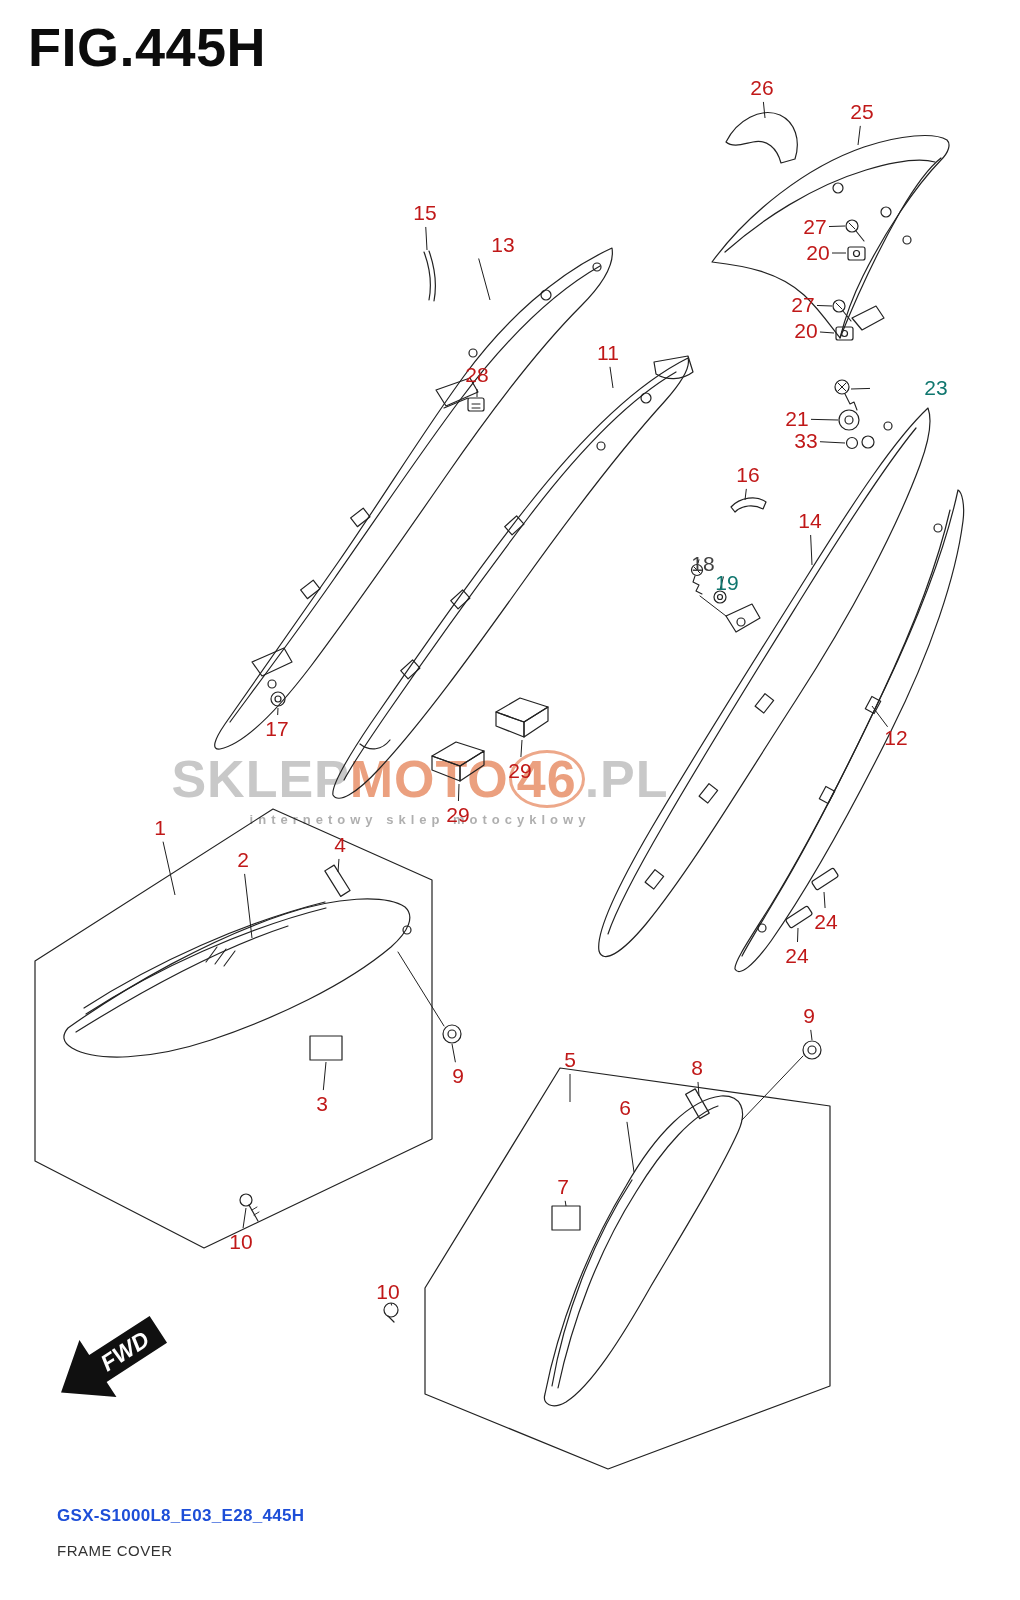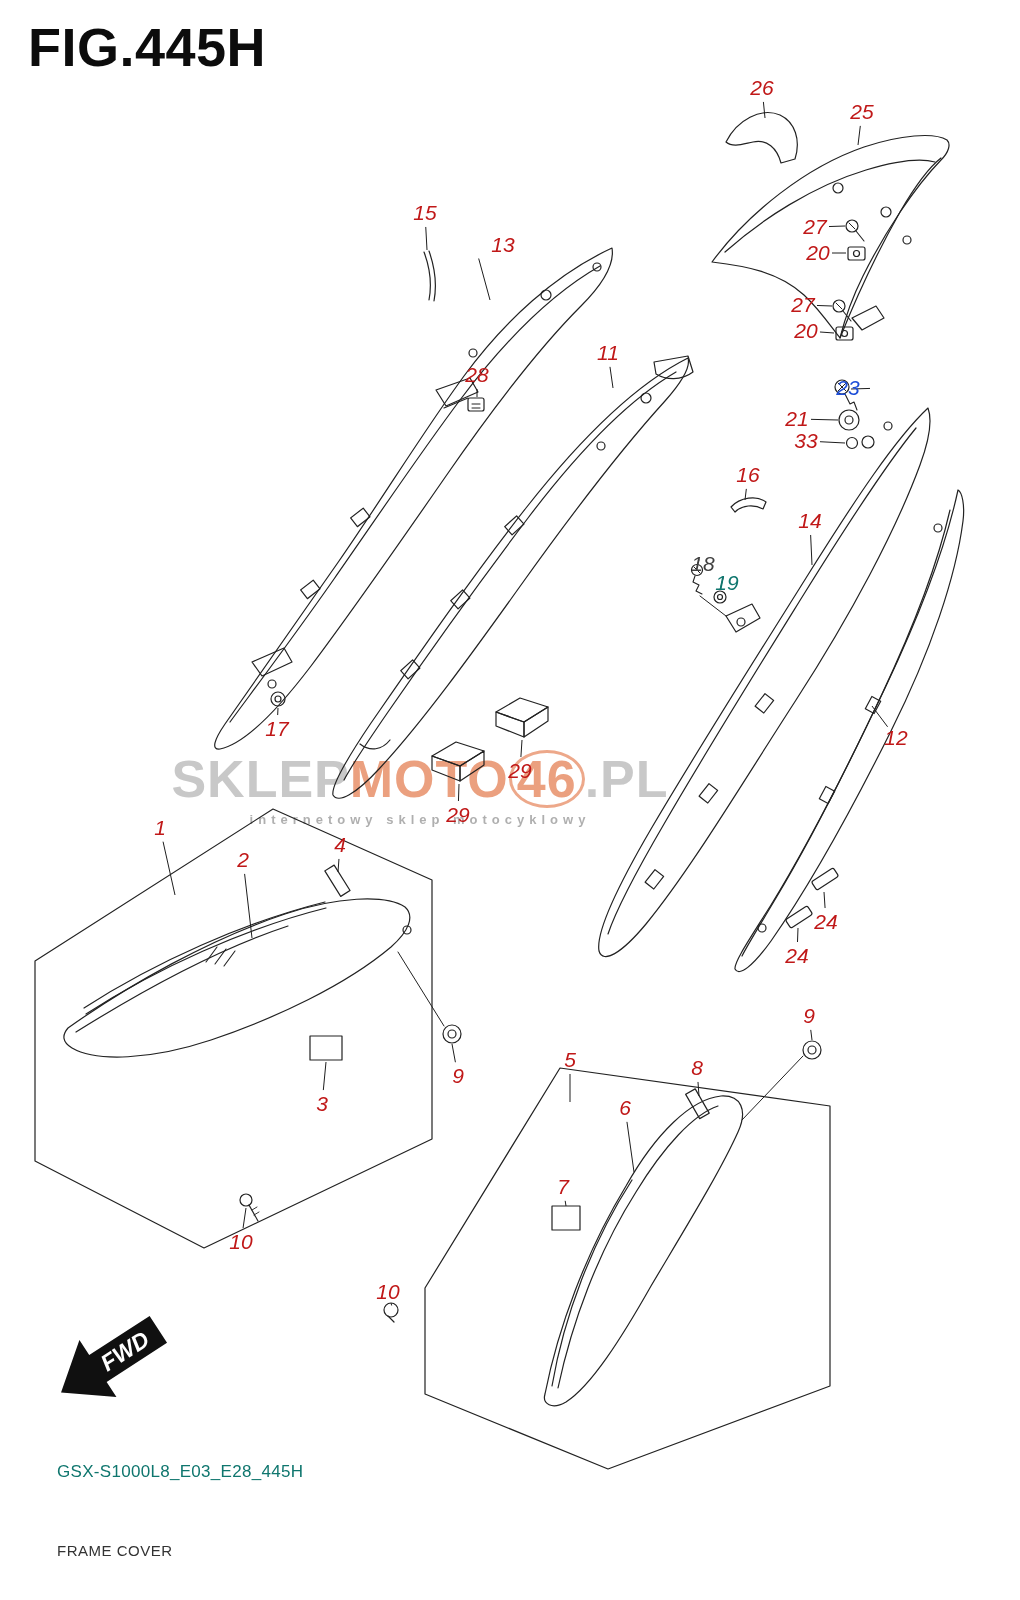--- a/index.html
+++ b/index.html
@@ -7,23 +7,23 @@
   body { font-family:"Liberation Sans", sans-serif; width:1020px; }
   .page { position:relative; width:1020px; height:1600px; background:#ffffff; overflow:hidden; }
   .title { position:absolute; left:28px; top:16px; font-size:54px; font-weight:700; color:#0c0c0c; letter-spacing:0.5px; }
   .watermark { position:absolute; left:155px; top:750px; width:530px; text-align:center; pointer-events:none; }
   .wm-main { font-size:52px; font-weight:700; letter-spacing:1px; line-height:1; white-space:nowrap; }
   .wm-gray { color:rgba(125,125,125,0.42); }
   .wm-orange { color:rgba(222,96,42,0.60); }
   .wm-ring { border:3px solid rgba(222,96,42,0.55); border-radius:50%; padding:0 5px; display:inline-block; }
   .wm-sub { margin-top:4px; font-size:13px; font-weight:700; letter-spacing:5px; color:rgba(110,110,110,0.55); }
   .diagram-svg { position:absolute; left:0; top:0; width:1020px; height:1600px; }
-  .callout-layer { position:absolute; left:0; top:0; width:964px; height:1600px; pointer-events:none;font-style:italic; }
+  .callout-layer { position:absolute; left:0; top:0; width:964px; height:1600px; pointer-events:none; }
   .callout { position:absolute; transform:translate(-50%,-50%); font-size:21px; font-weight:400; }
-  .footer-code { position:absolute; left:57px; top:1462px; font-size:17px; color:#0f766e; letter-spacing:0.3px; }
+  .footer-code { position:absolute; left:57px; top:1506px; font-size:17px; color:#1d4ed8; letter-spacing:0.3px;font-weight:bold; }
   .footer-name { position:absolute; left:57px; top:1542px; font-size:15px; color:#333333; letter-spacing:0.5px; }
 </style>
 </head>
 <body>
 
 <div class="page">
 
   <div class="watermark">
     <div class="wm-main"><span class="wm-gray">SKLEP</span><span class="wm-orange">MOTO</span><span class="wm-orange wm-ring">46</span><span class="wm-gray">.PL</span></div>
     <div class="wm-sub">internetowy sklep motocyklowy</div>
@@ -261,21 +261,21 @@
       <div class="callout" style="left: 762px; top: 88px; color: rgb(192, 24, 24);">26</div>
       <div class="callout" style="left: 862px; top: 112px; color: rgb(192, 24, 24);">25</div>
       <div class="callout" style="left: 425px; top: 213px; color: rgb(192, 24, 24);">15</div>
       <div class="callout" style="left: 503px; top: 245px; color: rgb(192, 24, 24);">13</div>
       <div class="callout" style="left: 815px; top: 227px; color: rgb(192, 24, 24);">27</div>
       <div class="callout" style="left: 818px; top: 253px; color: rgb(192, 24, 24);">20</div>
       <div class="callout" style="left: 803px; top: 305px; color: rgb(192, 24, 24);">27</div>
       <div class="callout" style="left: 806px; top: 331px; color: rgb(192, 24, 24);">20</div>
       <div class="callout" style="left: 477px; top: 375px; color: rgb(192, 24, 24);">28</div>
       <div class="callout" style="left: 608px; top: 353px; color: rgb(192, 24, 24);">11</div>
-      <div class="callout" style="left: 848px; top: 388px; color: #1d4ed8;">23</div>
+      <div class="callout" style="left: 936px; top: 388px; color: #0f766e;">23</div>
       <div class="callout" style="left: 797px; top: 419px; color: rgb(192, 24, 24);">21</div>
       <div class="callout" style="left: 806px; top: 441px; color: rgb(192, 24, 24);">33</div>
       <div class="callout" style="left: 748px; top: 475px; color: rgb(192, 24, 24);">16</div>
       <div class="callout" style="left: 810px; top: 521px; color: rgb(192, 24, 24);">14</div>
       <div class="callout" style="left: 703px; top: 564px; color: #404040;">18</div>
       <div class="callout" style="left: 727px; top: 563px; color: #0f766e; margin-top: 20px;">19</div>
       <div class="callout" style="left: 277px; top: 729px; color: rgb(192, 24, 24);">17</div>
       <div class="callout" style="left: 896px; top: 738px; color: rgb(192, 24, 24);">12</div>
       <div class="callout" style="left: 520px; top: 771px; color: rgb(192, 24, 24);">29</div>
       <div class="callout" style="left: 458px; top: 815px; color: rgb(192, 24, 24);">29</div>

